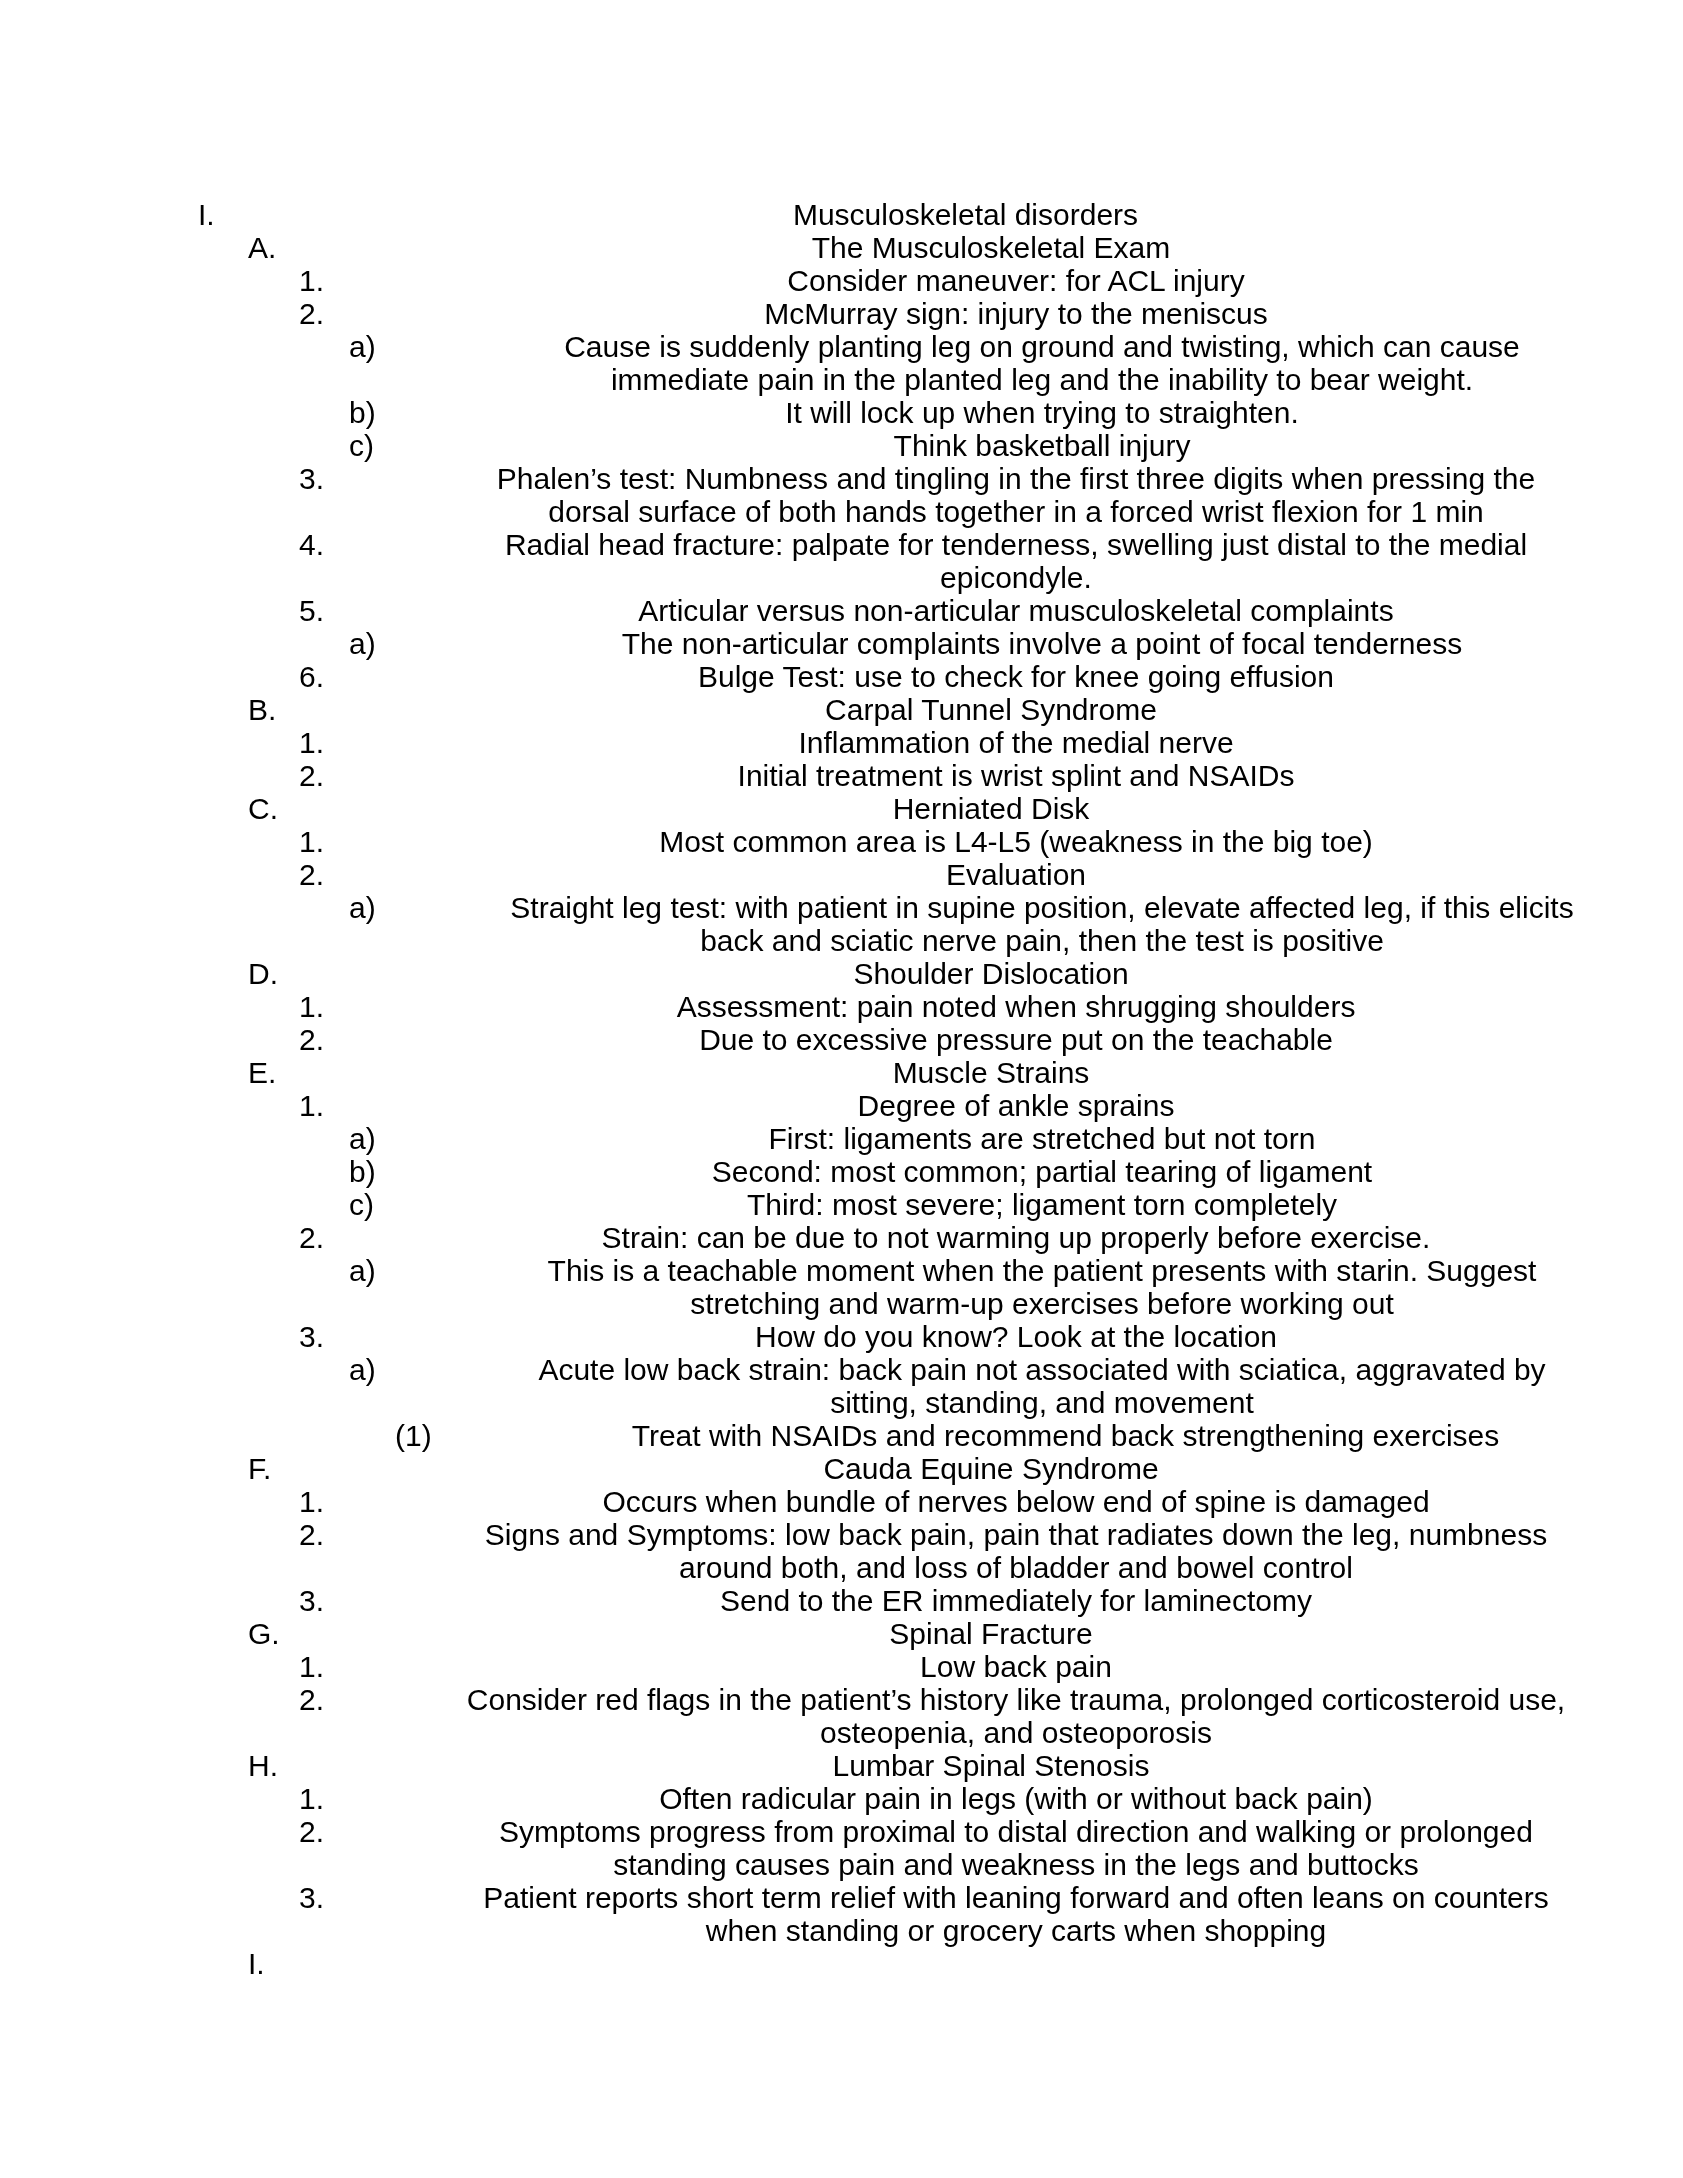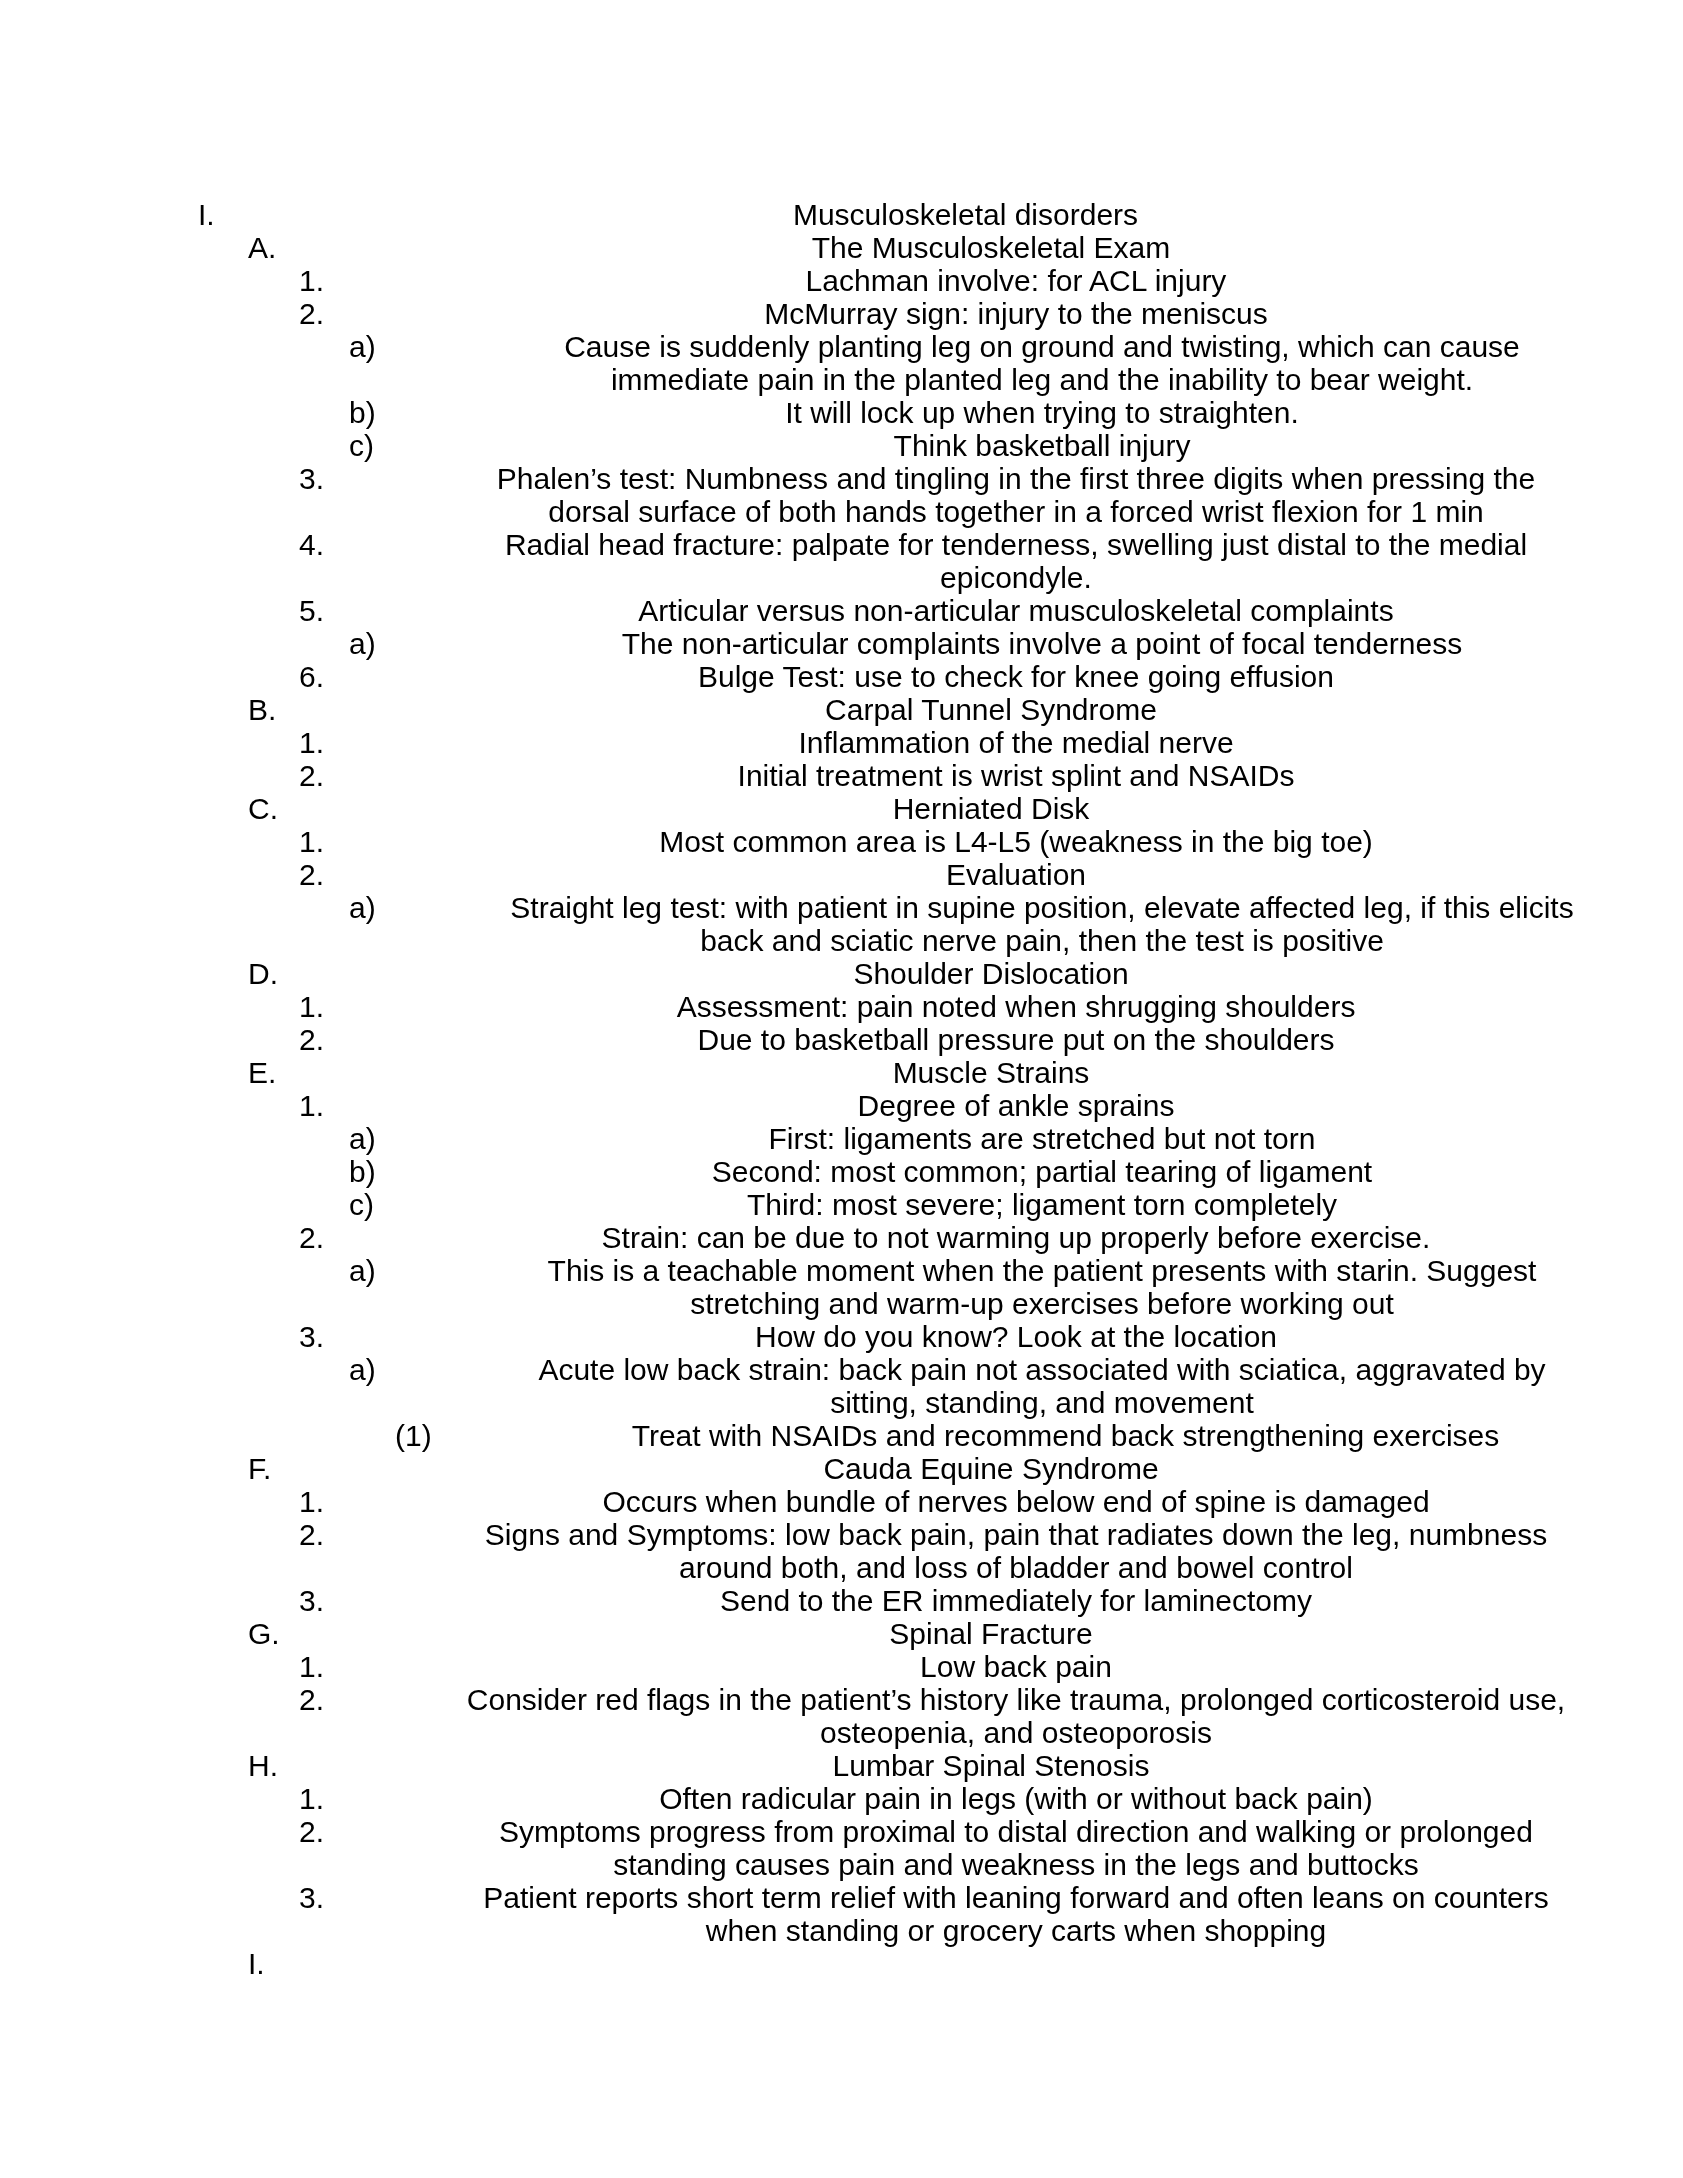--- a/index.html
+++ b/index.html
@@ -49,21 +49,21 @@
     <div class="outline-item lv1">
       <span class="marker">I.</span>
       <span class="text">Musculoskeletal disorders</span>
     </div>
     <div class="outline-item lv2">
       <span class="marker">A.</span>
       <span class="text">The Musculoskeletal Exam</span>
     </div>
     <div class="outline-item lv3">
       <span class="marker">1.</span>
-      <span class="text">Lachman involve: for ACL injury</span>
+      <span class="text">Consider maneuver: for ACL injury</span>
     </div>
     <div class="outline-item lv3">
       <span class="marker">2.</span>
       <span class="text">McMurray sign: injury to the meniscus</span>
     </div>
     <div class="outline-item lv4">
       <span class="marker">a)</span>
       <span class="text">Cause is suddenly planting leg on ground and twisting, which can cause
 immediate pain in the planted leg and the inability to bear weight.</span>
     </div>
@@ -129,21 +129,21 @@
     <div class="outline-item lv2">
       <span class="marker">D.</span>
       <span class="text">Shoulder Dislocation</span>
     </div>
     <div class="outline-item lv3">
       <span class="marker">1.</span>
       <span class="text">Assessment: pain noted when shrugging shoulders</span>
     </div>
     <div class="outline-item lv3">
       <span class="marker">2.</span>
-      <span class="text">Due to basketball pressure put on the shoulders</span>
+      <span class="text">Due to excessive pressure put on the teachable</span>
     </div>
     <div class="outline-item lv2">
       <span class="marker">E.</span>
       <span class="text">Muscle Strains</span>
     </div>
     <div class="outline-item lv3">
       <span class="marker">1.</span>
       <span class="text">Degree of ankle sprains</span>
     </div>
     <div class="outline-item lv4">

